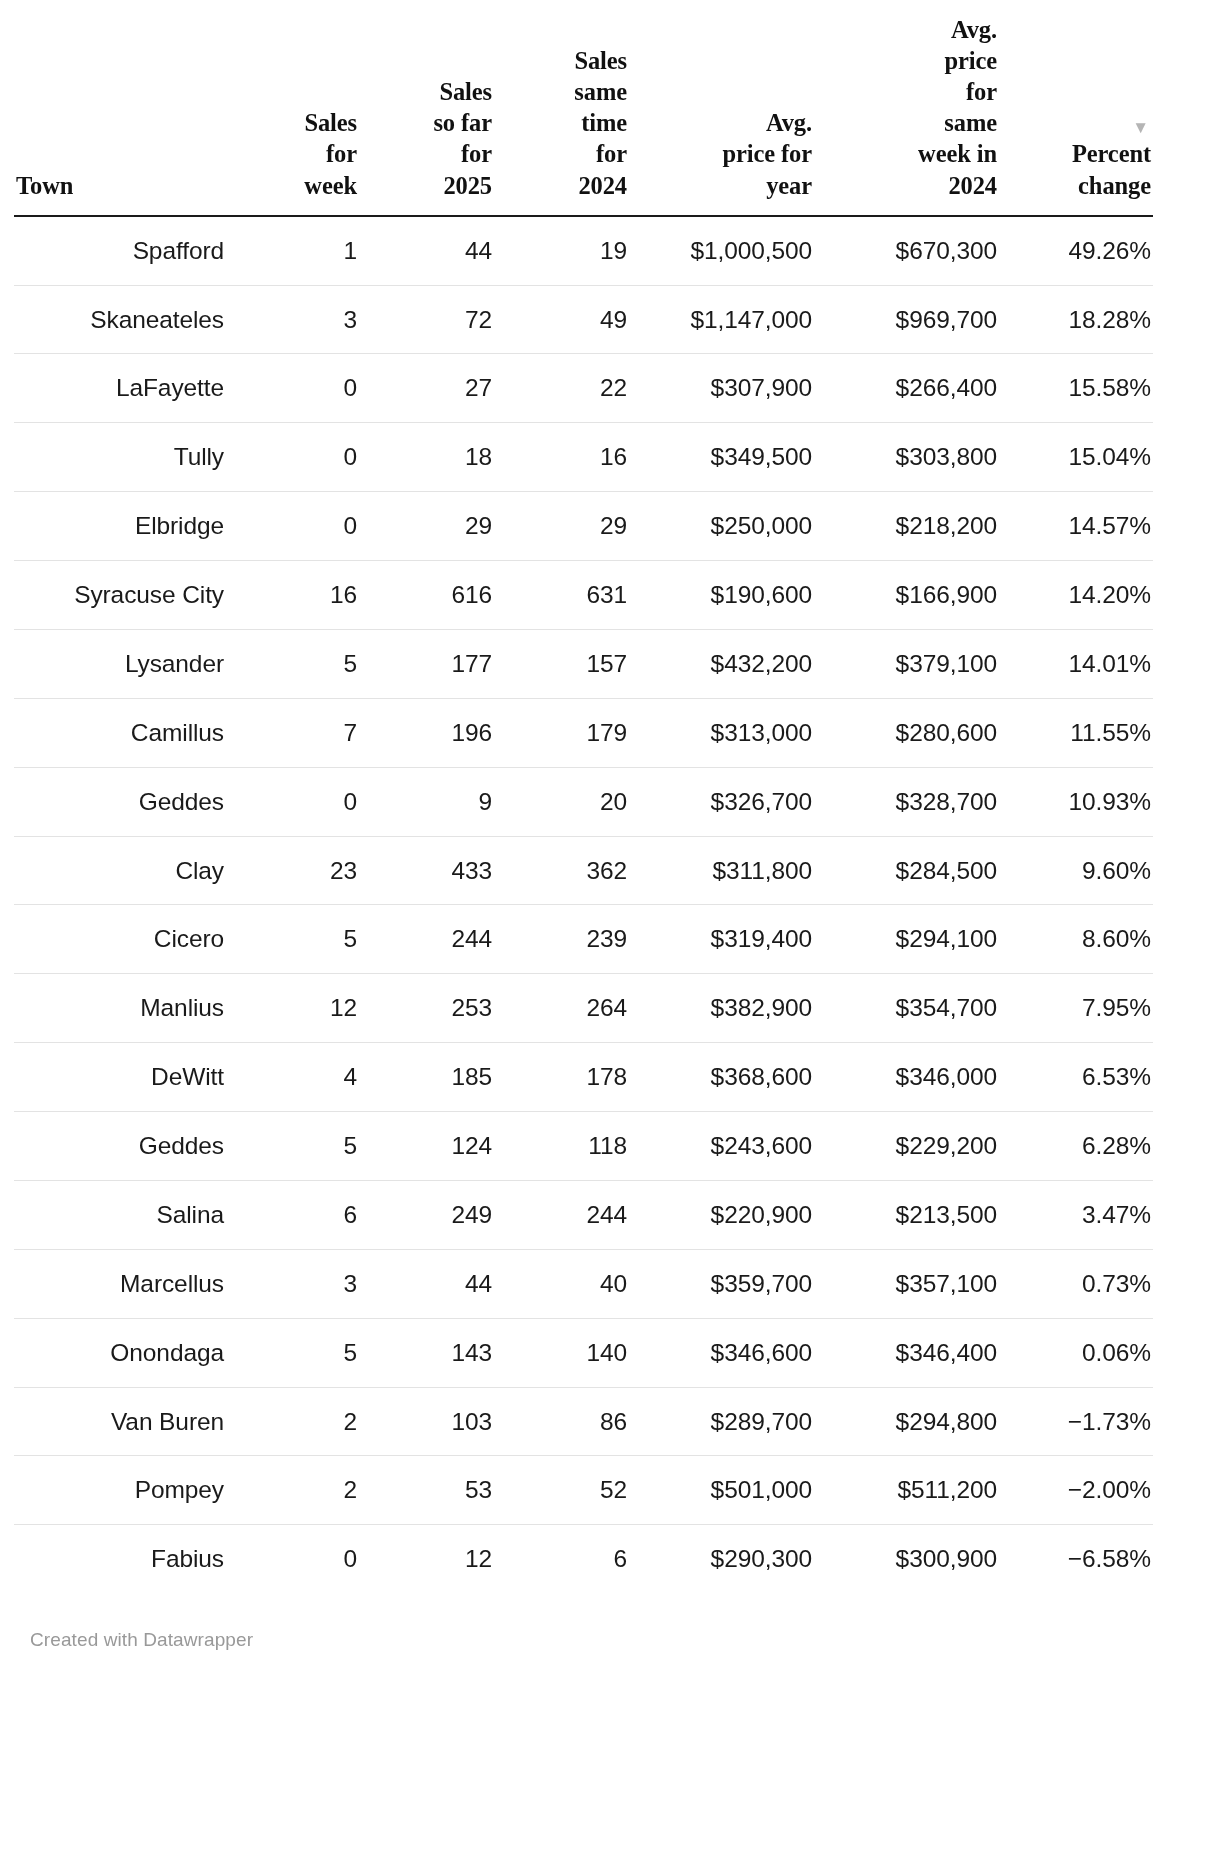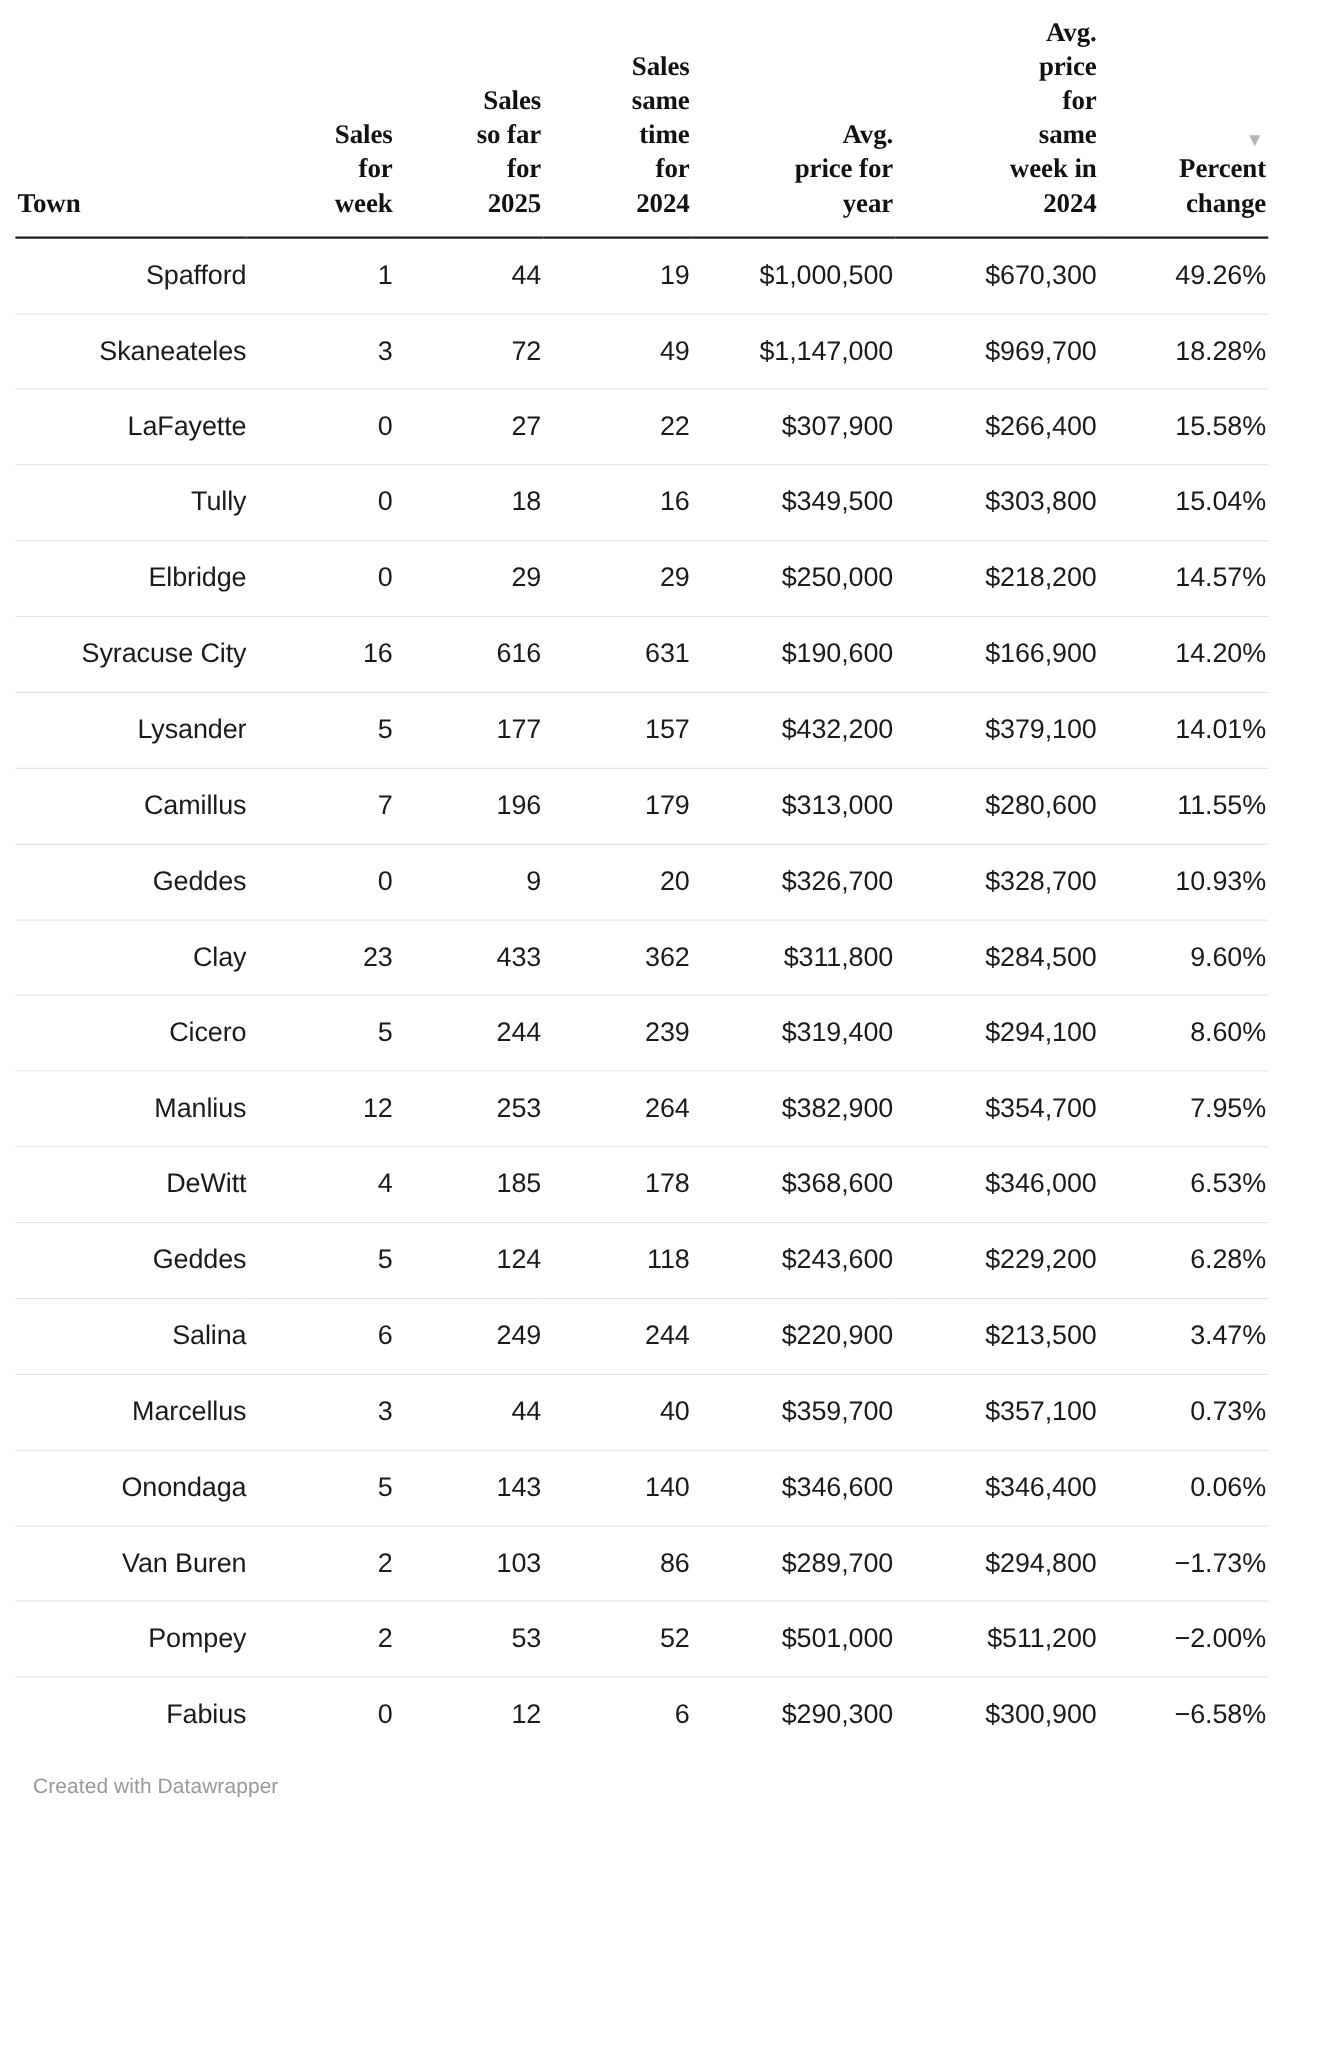--- a/index.html
+++ b/index.html
@@ -77,21 +77,21 @@
     padding-left: 2px;
   }
   tbody td.td-right {
     text-align: right;
     padding-right: 2px;
   }
   tbody tr:last-child td {
     border-bottom: none;
   }
   .footer {
-    margin-top: 21px;
+    margin-top: 36px;
     padding-left: 16px;
     font-size: 19px;
     color: #999999;
     letter-spacing: 0.1px;
   }
 </style>
 </head>
 <body>
 
 <div class="wrap">

